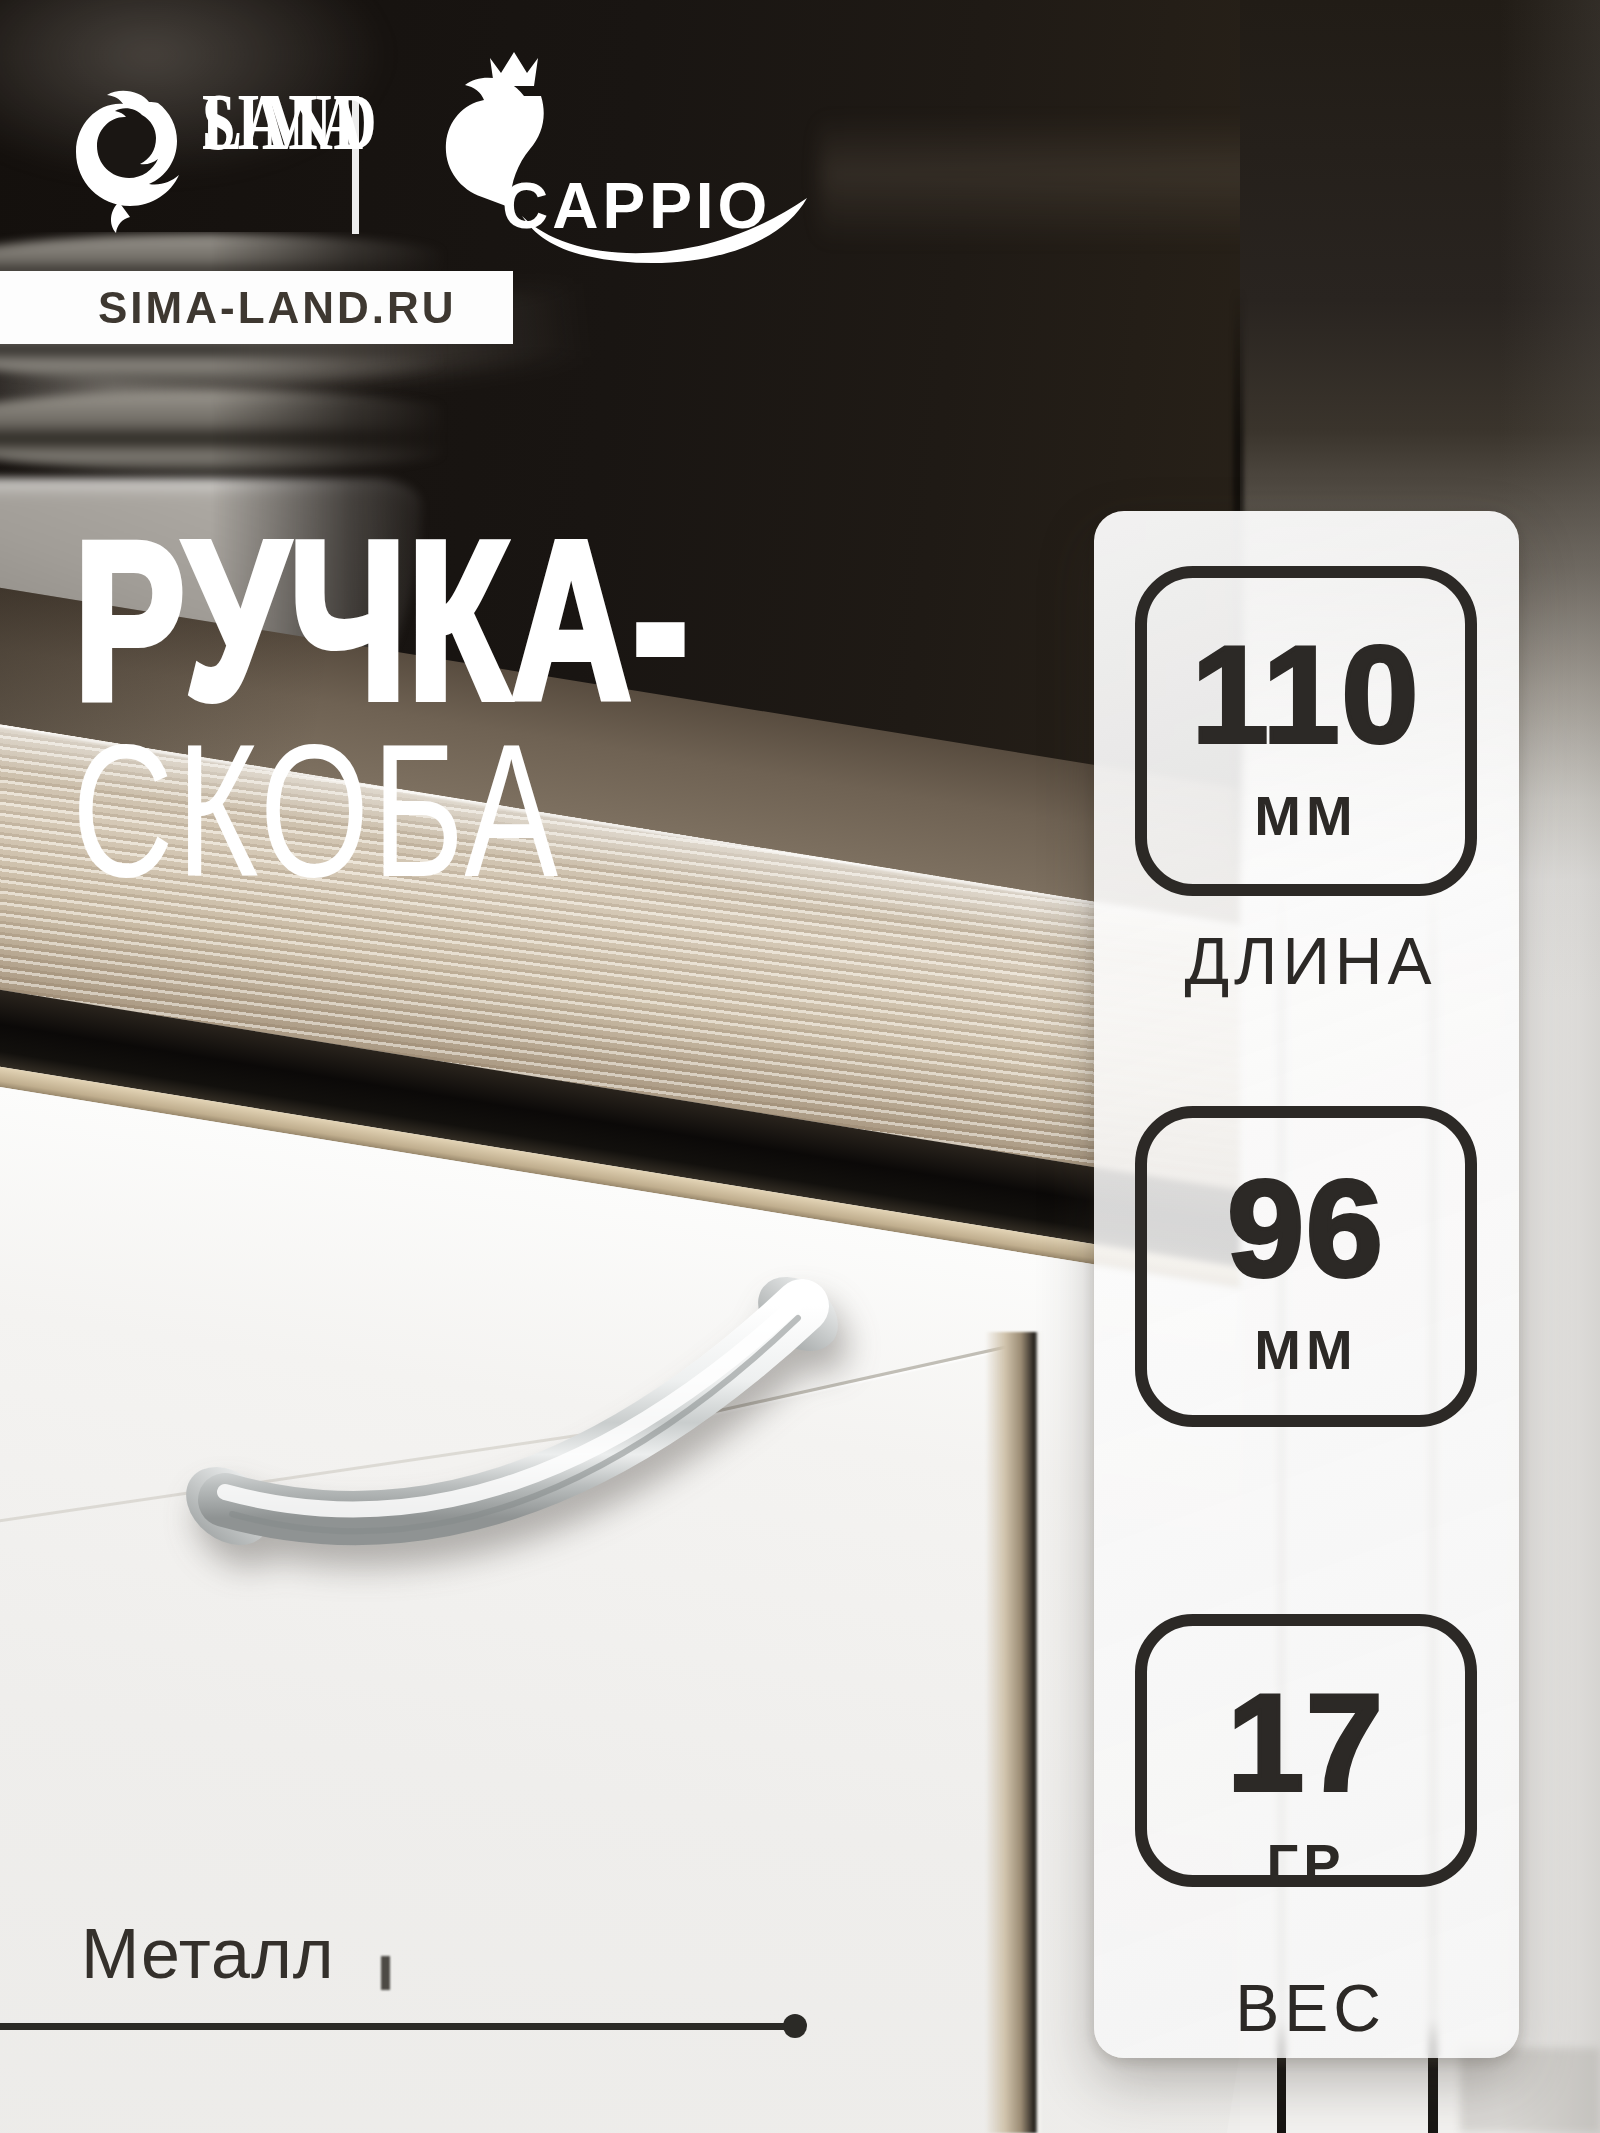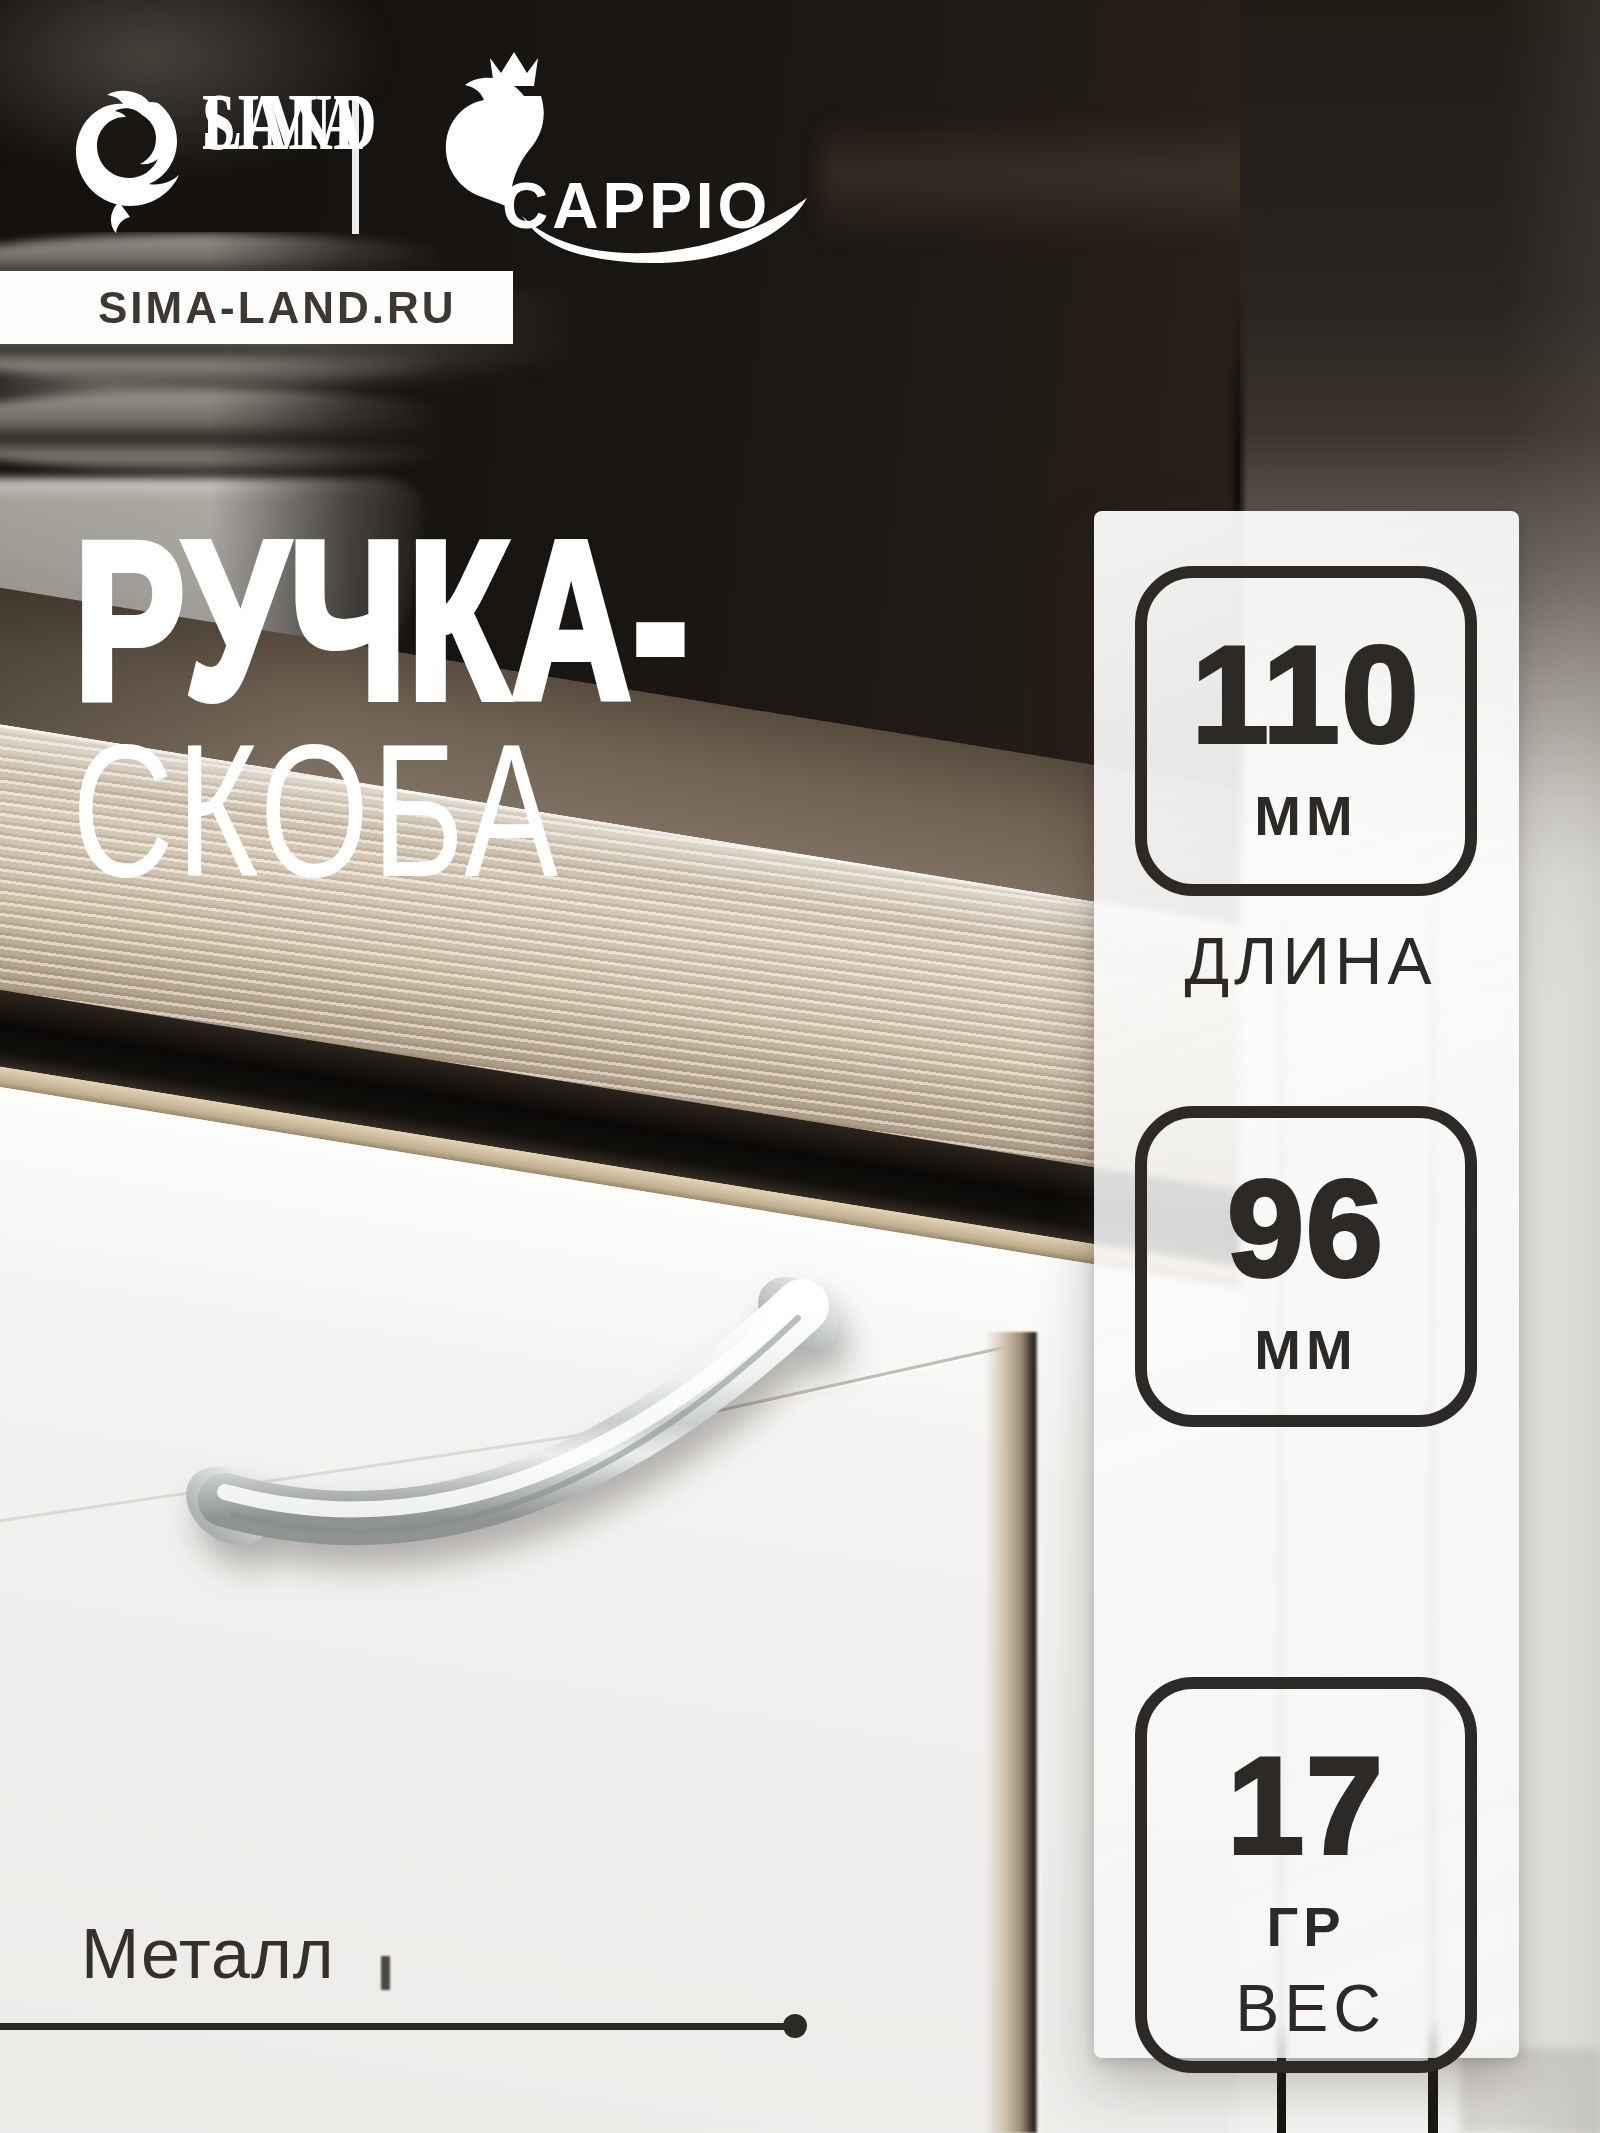--- a/index.html
+++ b/index.html
@@ -93,29 +93,29 @@
     transform:scaleX(.75);transform-origin:0 0;}
   .logo-divider{left:352px;top:96px;width:7px;height:138px;background:#fff;opacity:.92;z-index:11;}
   .logo-cappio{left:372px;top:48px;width:480px;height:240px;z-index:11;}
 
   .t1{left:74px;top:508px;z-index:12;color:#fff;font-weight:700;font-size:225px;line-height:1;
       letter-spacing:2px;-webkit-text-stroke:8px #fff;transform:scaleX(.74);transform-origin:0 0;white-space:nowrap;}
   .t2{left:72px;top:715px;z-index:12;color:#fff;font-weight:400;font-size:190px;line-height:1;
       letter-spacing:4px;transform:scaleX(.74);transform-origin:0 0;white-space:nowrap;}
 
   
-  .panel{left:1094px;top:511px;width:425px;height:1547px;border-radius:8px;z-index:9;
+  .panel{left:1094px;top:511px;width:425px;height:1547px;border-radius:30px;z-index:9;
     background:linear-gradient(160deg,rgba(255,255,255,.94) 0%,rgba(250,250,250,.86) 40%,rgba(246,246,246,.82) 100%);
     box-shadow:0 24px 55px rgba(50,44,36,.30),0 4px 14px rgba(50,44,36,.18);
     -webkit-backdrop-filter:blur(3px);backdrop-filter:blur(3px);}
   .card{left:41px;width:342px;border:12px solid #2c2926;border-radius:58px;
     display:flex;flex-direction:column;align-items:center;justify-content:flex-start;}
   .card.c1{top:55px;height:330px;}
   .card.c2{top:595px;height:321px;}
-  .card.c3{top:1166px;height:396px;text-align:right;}
+  .card.c3{top:1103px;height:273px;text-align:right;}
   .spec-value{position:static;margin-top:30px;font-size:138px;line-height:1.25;font-weight:700;
     color:#2c2926;-webkit-text-stroke:4px #2c2926;letter-spacing:2px;}
   .spec-unit{position:static;margin-top:2px;font-size:56px;font-weight:600;letter-spacing:5px;color:#2c2926;}
   .card.c2 .spec-value{margin-top:24px;}
   .spec-label{left:0;width:425px;text-align:center;font-size:66px;font-weight:500;
     letter-spacing:5px;color:#2c2926;padding-left:8px;}
   .spec-label.l1{top:412px;}
   .spec-label.l2{top:935px;}
   .spec-label.l3{top:1459px;}
 

